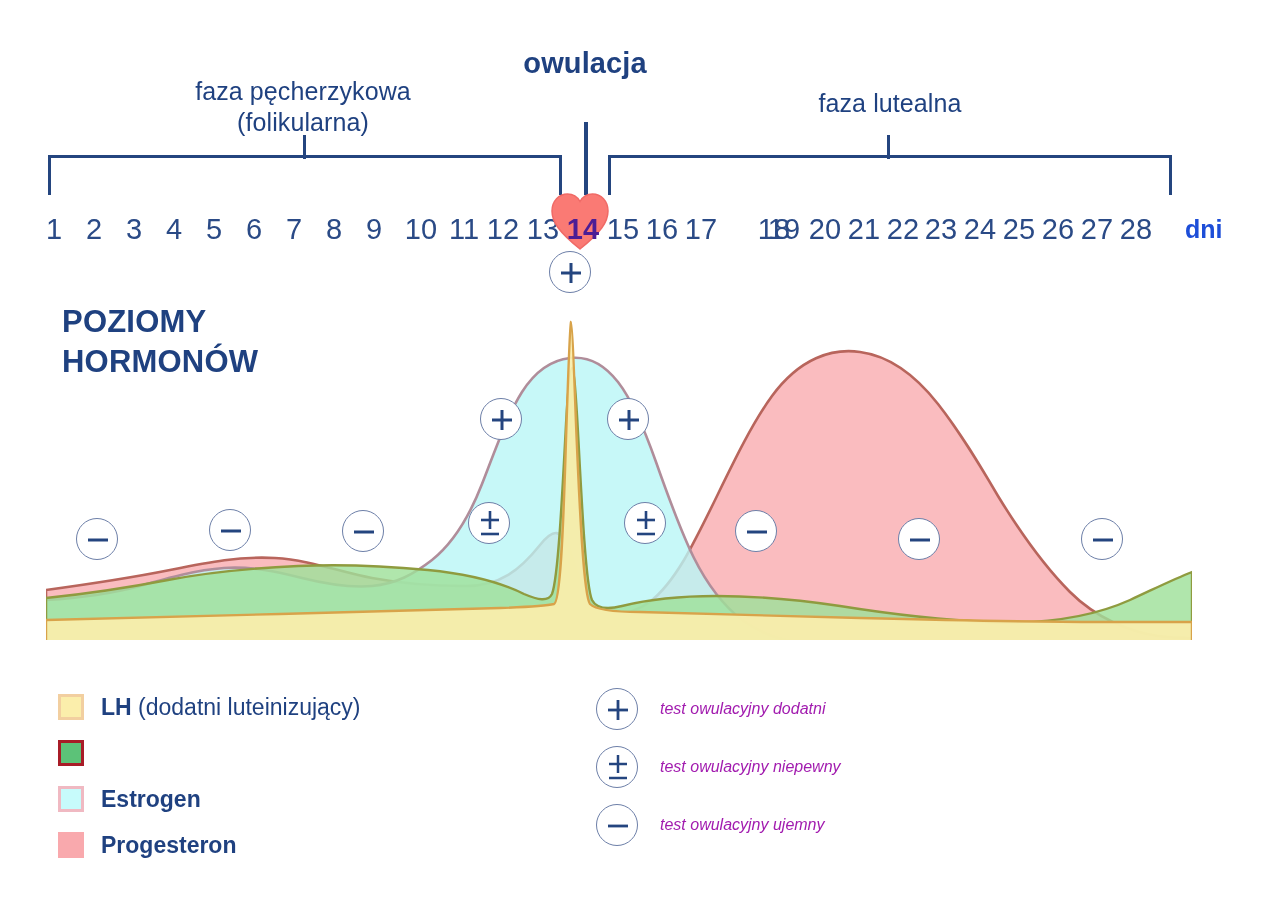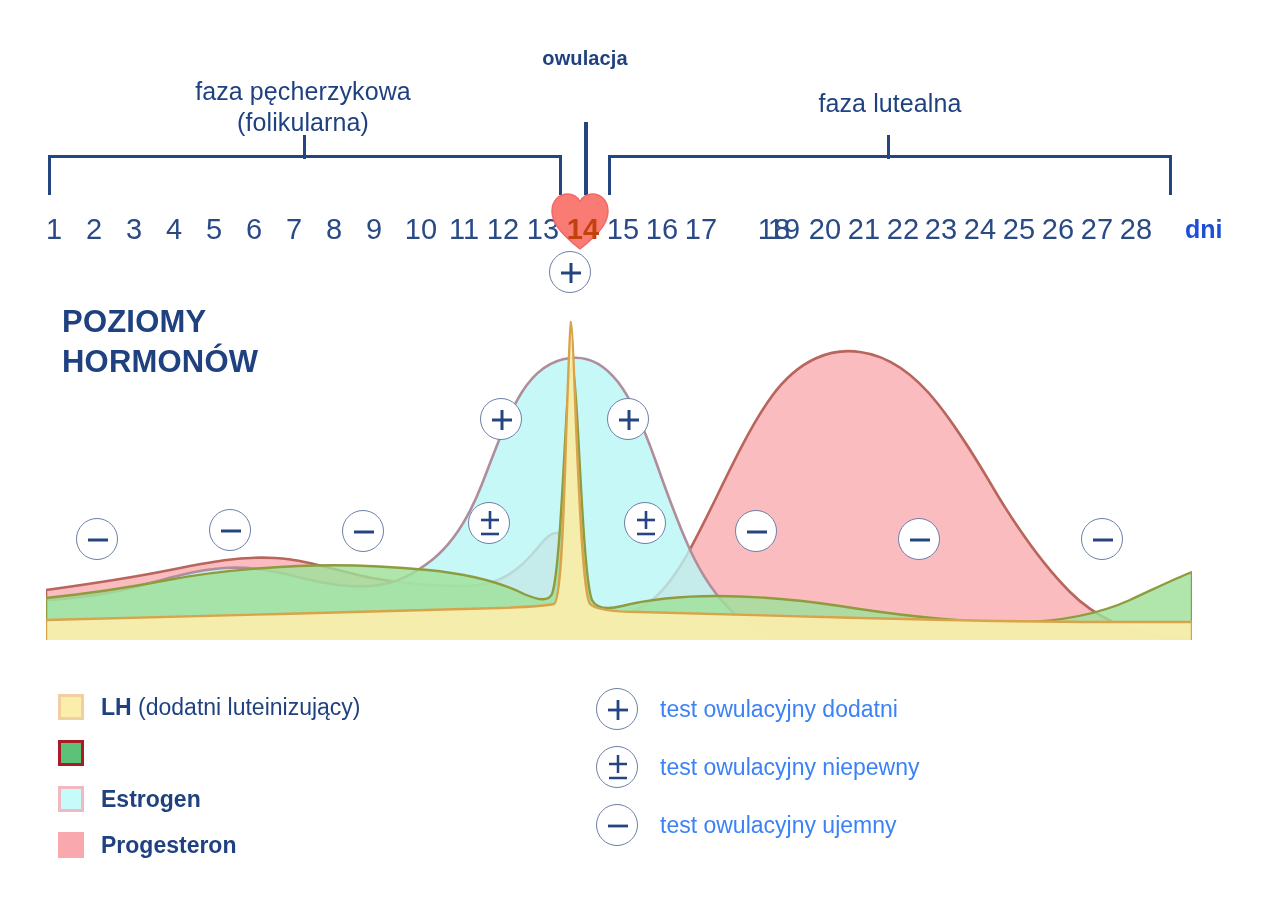--- a/index.html
+++ b/index.html
@@ -10,39 +10,39 @@
   }
   .stage{position:absolute;left:0;top:0;width:1280px;height:909px;}
 
   
   .phase-lbl{
     position:absolute;text-align:center;
     font-size:25px;font-weight:400;color:#1f4180;
     line-height:1.22;letter-spacing:.1px;
   }
   #lbl-foll{left:103px;top:76px;width:400px;}
-  #lbl-ovu{left:450px;top:46px;width:270px;font-size:20px;font-weight:700;}
+  #lbl-ovu{left:450px;top:46px;width:270px;font-size:29px;font-weight:700;}
   #lbl-lut{left:690px;top:88px;width:400px;}
 
   
   .bracket{position:absolute;height:40px;border:3px solid #24457f;border-bottom:none;border-radius:0;box-sizing:border-box;}
   #br-foll{left:48px;top:155px;width:514px;}
   #br-lut{left:608px;top:155px;width:564px;}
   .tick{position:absolute;width:3px;background:#24457f;}
   #tick-foll{left:303px;top:135px;height:24px;}
   #tick-lut{left:887px;top:135px;height:24px;}
   #ovu-line{left:584px;top:122px;height:73px;width:4px;}
 
   
   #days{position:absolute;left:40px;top:206px;width:1160px;height:46px;}
   .day{
     position:absolute;top:0;font-size:29px;color:#2a4a86;
     text-align:center;width:40px;line-height:46px;
   }
-  .day.hl{color:#c2410c;font-weight:700;z-index:4;}
+  .day.hl{color:#4c1d95;font-weight:700;z-index:4;}
   #dni{position:absolute;left:1185px;top:206px;font-size:25px;font-weight:700;color:#1d4ed8;line-height:46px;}
 
   
   #heart{position:absolute;left:549px;top:190px;width:62px;height:62px;z-index:3;}
 
   
   #chart-title{
     position:absolute;left:62px;top:302px;width:330px;
     font-size:31px;font-weight:700;line-height:1.3;color:#1f4180;
     letter-spacing:.2px;
@@ -65,21 +65,21 @@
   .sw{width:26px;height:26px;box-sizing:border-box;margin-right:17px;flex:0 0 auto;}
   .lg-txt{font-size:23px;color:#1f4180;white-space:nowrap;}
   .lg-txt b{font-weight:700;}
   .lg-txt span{font-weight:400;}
 
   #legend-right{position:absolute;left:596px;top:680px;width:520px;}
   .lgr-row{display:flex;align-items:center;height:58px;}
   .lgr-ic{width:42px;height:42px;border-radius:50%;background:#fff;border:1.6px solid #6d7fa8;
           box-sizing:border-box;margin-right:22px;flex:0 0 auto;}
   .lgr-ic svg{display:block;width:42px;height:42px;}
-  .lgr-txt{font-size:23px;color:#3b82f6;white-space:nowrap;}
+  .lgr-txt{font-size:16px;color:#a21caf;white-space:nowrap;font-style:italic;}
 </style>
 </head>
 <body>
 
 <div class="stage">
 
   <div class="phase-lbl" id="lbl-foll">
     <div>faza pęcherzykowa</div>
     <div>(folikularna)</div>
   </div>

